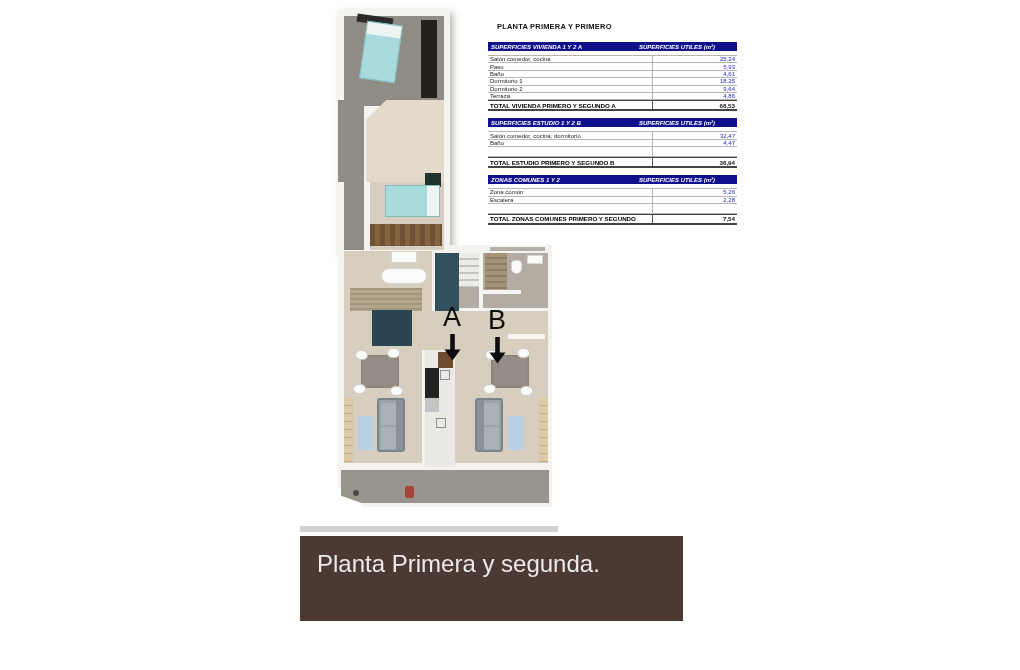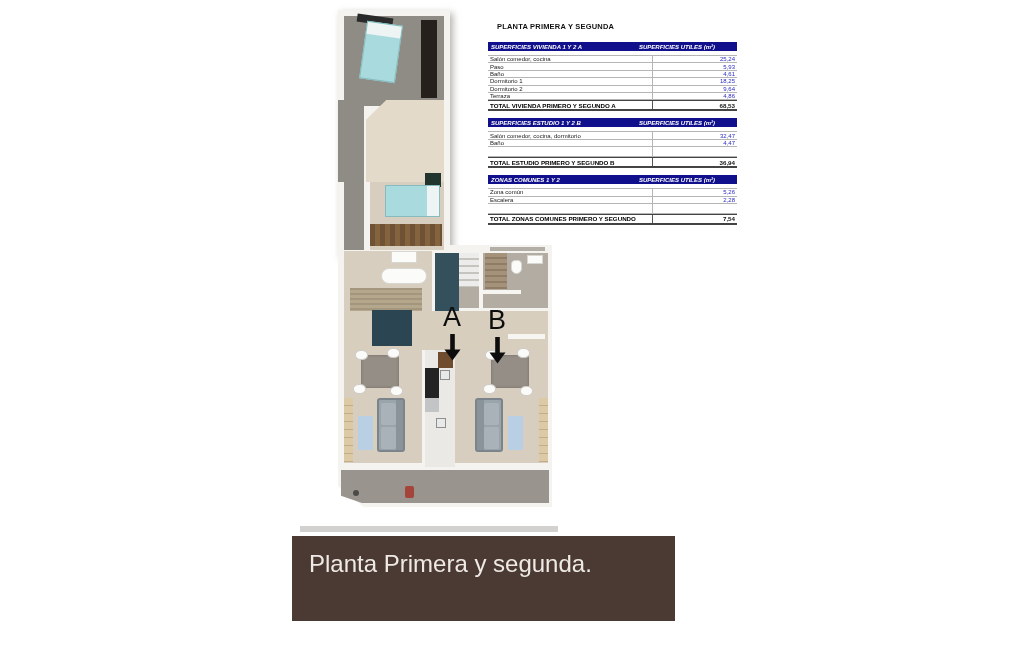--- a/index.html
+++ b/index.html
@@ -65,21 +65,21 @@
   .trow.empty{height:9px;}
   .tlabel{flex:1;padding-left:2px;white-space:nowrap;display:flex;align-items:center;}
   .tval{width:82px;text-align:right;color:#2a2ac0;border-left:1px solid #b5b5b5;
         display:flex;align-items:center;justify-content:flex-end;padding-right:2px;}
   .total-row{display:flex;align-items:stretch;height:8px;font-size:6.2px;font-weight:bold;color:#000;
              border-top:1.5px solid #444;border-bottom:2px solid #444;}
   .total-row .tval{color:#111;border-left:1px solid #555;}
 
   
   .ground-shadow{position:absolute;left:300px;top:526px;width:258px;height:6px;background:#d2d1cf;}
-  .banner{position:absolute;left:292px;top:536px;width:383px;height:85px;background:#4a3a33;
+  .banner{position:absolute;left:300px;top:536px;width:383px;height:85px;background:#4a3a33;
           box-sizing:border-box;padding:13px 10px 16px 17px;}
   .banner-line{font-size:24px;line-height:29px;color:#efeae5;}
 </style>
 </head>
 <body>
 
 <div class="canvas">
 
   <div class="fp">
     <div class="abs slab slab1"></div>
@@ -177,21 +177,21 @@
     <div class="abs rug" style="left:175px;top:408px;width:15px;height:34px;"></div>
     <div class="abs cab" style="left:11px;top:390px;width:9px;height:64px;"></div>
     <div class="abs cab" style="left:206px;top:390px;width:9px;height:64px;"></div>
 
     <div class="abs terrace" style="left:8px;top:462px;width:208px;height:33px;"></div>
     <div class="abs knob" style="left:20px;top:482px;"></div>
     <div class="abs red-obj" style="left:72px;top:478px;"></div>
   </div>
 
   <div class="atable">
-    <div class="atable-title">PLANTA PRIMERA Y SEGUNDA</div>
+    <div class="atable-title">PLANTA PRIMERA Y PRIMERO</div>
 
     <div class="sec">
       <div class="sec-header">
         <span>SUPERFICIES VIVIENDA 1 Y 2 A</span>
         <span>SUPERFICIES UTILES  (m²)</span>
       </div>
       <div class="rows-gap"></div>
       <div class="rows">
         <div class="trow">
             <span class="tlabel">Salón comedor, cocina</span>

